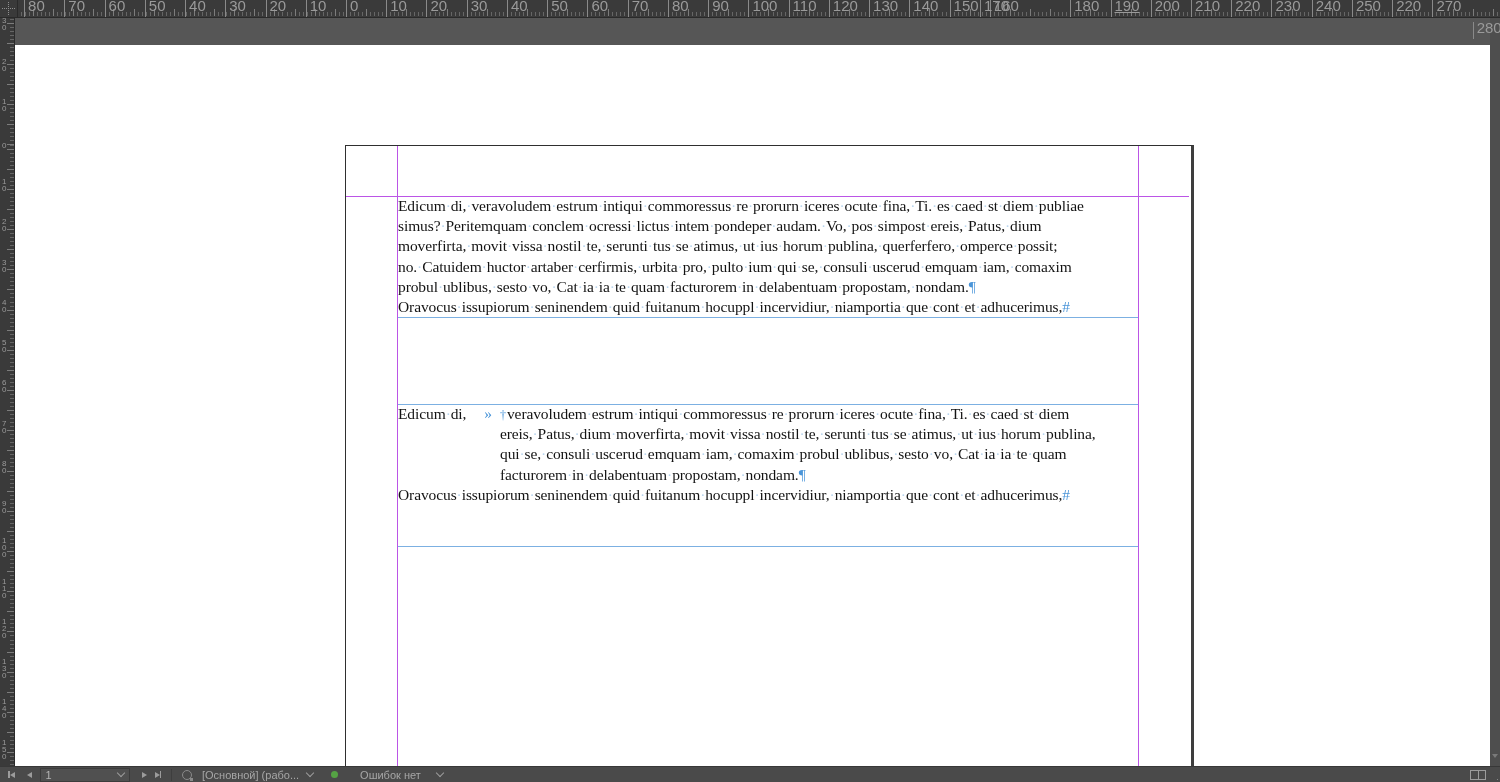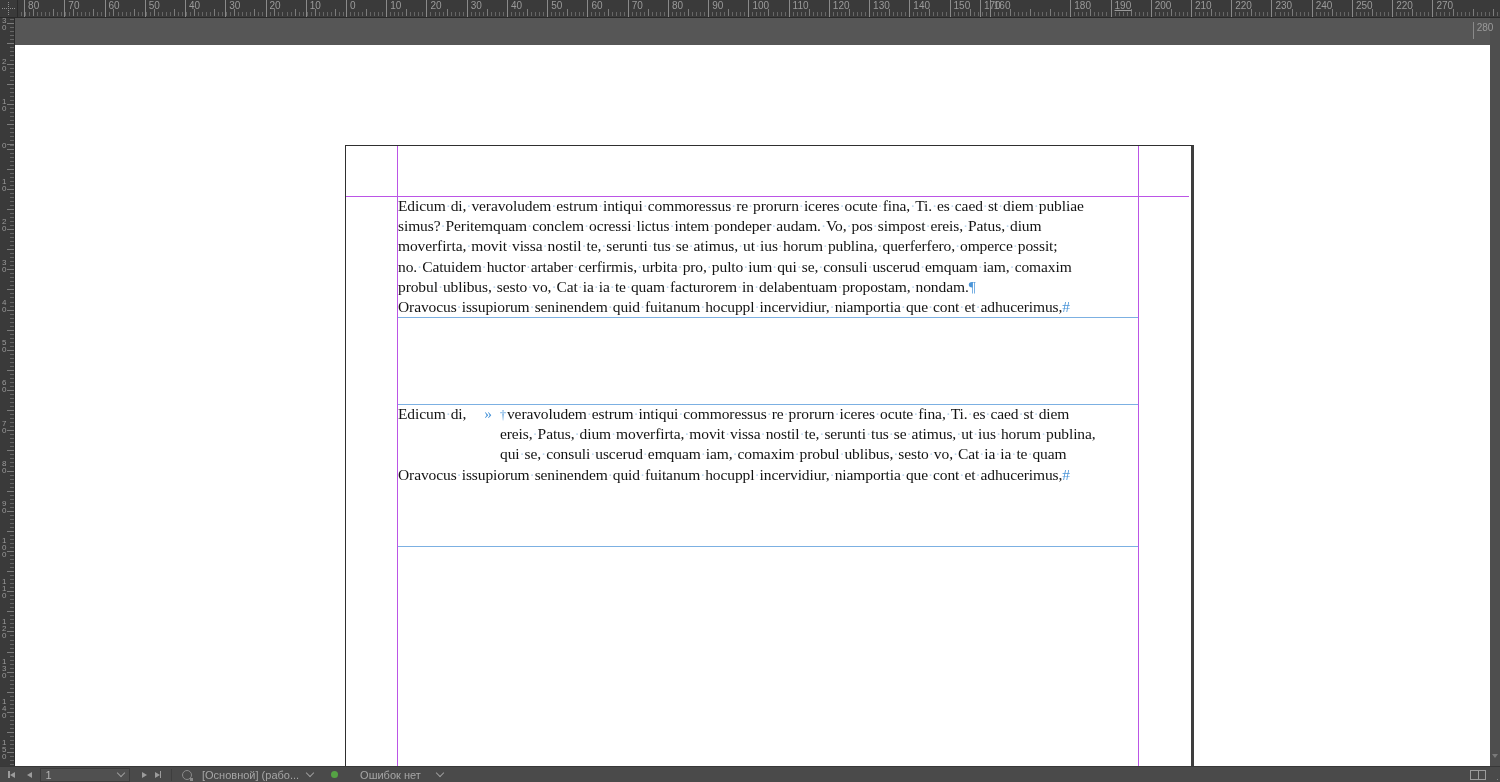--- a/index.html
+++ b/index.html
@@ -9,21 +9,21 @@
   
   #hruler{position:absolute;left:0;top:0;width:1500px;height:17px;background:#3a3a3a;
           border-bottom:1px solid #2a2a2a;z-index:30;}
   .hticks1{position:absolute;left:0;right:0;bottom:1px;height:4px;
            background:repeating-linear-gradient(90deg,#666 0 1px,transparent 1px 4.0238px);
            background-position-x:346px;}
   .hticks5{position:absolute;left:0;right:0;bottom:1px;height:7px;
            background:repeating-linear-gradient(90deg,#7c7c7c 0 1px,transparent 1px 20.119px);
            background-position-x:346px;}
   .hlab{position:absolute;top:0;height:16px;border-left:1px solid #8a8a8a;
-        padding:1px 0 0 3px;font-size:10px;line-height:9px;color:#9a9a9a;}
+        padding:1px 0 0 3px;font-size:15px;line-height:9px;color:#9a9a9a;}
   #origin-corner{position:absolute;left:0;top:0;width:17px;height:17px;background:#3a3a3a;
                  border-right:1px solid #2a2a2a;z-index:31;}
   #origin-corner .oc-h{position:absolute;left:2px;top:8px;width:13px;border-top:1px dotted #909090;}
   #origin-corner .oc-v{position:absolute;left:8px;top:2px;height:13px;border-left:1px dotted #909090;}
 
   #vruler{position:absolute;left:0;top:17px;width:14px;height:749px;background:#3a3a3a;
           border-right:1px solid #2a2a2a;z-index:29;}
   .vticks1{position:absolute;top:0;bottom:0;right:0;width:4px;
            background:repeating-linear-gradient(0deg,#666 0 1px,transparent 1px 4.0238px);
            background-position-y:128px;}
@@ -205,20 +205,21 @@
       <div class="tline">simus?<span class="sp">·</span>Peritemquam<span class="sp">·</span>conclem<span class="sp">·</span>ocressi<span class="sp">·</span>lictus<span class="sp">·</span>intem<span class="sp">·</span>pondeper<span class="sp">·</span>audam.<span class="sp">·</span>Vo,<span class="sp">·</span>pos<span class="sp">·</span>simpost<span class="sp">·</span>ereis,<span class="sp">·</span>Patus,<span class="sp">·</span>dium</div>
       <div class="tline">moverfirta,<span class="sp">·</span>movit<span class="sp">·</span>vissa<span class="sp">·</span>nostil<span class="sp">·</span>te,<span class="sp">·</span>serunti<span class="sp">·</span>tus<span class="sp">·</span>se<span class="sp">·</span>atimus,<span class="sp">·</span>ut<span class="sp">·</span>ius<span class="sp">·</span>horum<span class="sp">·</span>publina,<span class="sp">·</span>querferfero,<span class="sp">·</span>omperce<span class="sp">·</span>possit;</div>
       <div class="tline">no.<span class="sp">·</span>Catuidem<span class="sp">·</span>huctor<span class="sp">·</span>artaber<span class="sp">·</span>cerfirmis,<span class="sp">·</span>urbita<span class="sp">·</span>pro,<span class="sp">·</span>pulto<span class="sp">·</span>ium<span class="sp">·</span>qui<span class="sp">·</span>se,<span class="sp">·</span>consuli<span class="sp">·</span>uscerud<span class="sp">·</span>emquam<span class="sp">·</span>iam,<span class="sp">·</span>comaxim</div>
       <div class="tline">probul<span class="sp">·</span>ublibus,<span class="sp">·</span>sesto<span class="sp">·</span>vo,<span class="sp">·</span>Cat<span class="sp">·</span>ia<span class="sp">·</span>ia<span class="sp">·</span>te<span class="sp">·</span>quam<span class="sp">·</span>facturorem<span class="sp">·</span>in<span class="sp">·</span>delabentuam<span class="sp">·</span>propostam,<span class="sp">·</span>nondam.<span class="mark">¶</span></div>
       <div class="tline">Oravocus<span class="sp">·</span>issupiorum<span class="sp">·</span>seninendem<span class="sp">·</span>quid<span class="sp">·</span>fuitanum<span class="sp">·</span>hocuppl<span class="sp">·</span>incervidiur,<span class="sp">·</span>niamportia<span class="sp">·</span>que<span class="sp">·</span>cont<span class="sp">·</span>et<span class="sp">·</span>adhucerimus,<span class="mark">#</span></div>
     </div>
   <div id="textblock2" class="textblock">
       <div class="tline"><span class="hang"><span>Edicum<span class="sp">·</span>di,</span><span class="mark">»</span></span><span class="mark dagger">†</span>veravoludem<span class="sp">·</span>estrum<span class="sp">·</span>intiqui<span class="sp">·</span>commoressus<span class="sp">·</span>re<span class="sp">·</span>prorurn<span class="sp">·</span>iceres<span class="sp">·</span>ocute<span class="sp">·</span>fina,<span class="sp">·</span>Ti.<span class="sp">·</span>es<span class="sp">·</span>caed<span class="sp">·</span>st<span class="sp">·</span>diem</div>
       <div class="tline ind">ereis,<span class="sp">·</span>Patus,<span class="sp">·</span>dium<span class="sp">·</span>moverfirta,<span class="sp">·</span>movit<span class="sp">·</span>vissa<span class="sp">·</span>nostil<span class="sp">·</span>te,<span class="sp">·</span>serunti<span class="sp">·</span>tus<span class="sp">·</span>se<span class="sp">·</span>atimus,<span class="sp">·</span>ut<span class="sp">·</span>ius<span class="sp">·</span>horum<span class="sp">·</span>publina,</div>
       <div class="tline ind">qui<span class="sp">·</span>se,<span class="sp">·</span>consuli<span class="sp">·</span>uscerud<span class="sp">·</span>emquam<span class="sp">·</span>iam,<span class="sp">·</span>comaxim<span class="sp">·</span>probul<span class="sp">·</span>ublibus,<span class="sp">·</span>sesto<span class="sp">·</span>vo,<span class="sp">·</span>Cat<span class="sp">·</span>ia<span class="sp">·</span>ia<span class="sp">·</span>te<span class="sp">·</span>quam</div>
+      <div class="tline ind">facturorem<span class="sp">·</span>in<span class="sp">·</span>delabentuam<span class="sp">·</span>propostam,<span class="sp">·</span>nondam.<span class="mark">¶</span></div>
       <div class="tline">Oravocus<span class="sp">·</span>issupiorum<span class="sp">·</span>seninendem<span class="sp">·</span>quid<span class="sp">·</span>fuitanum<span class="sp">·</span>hocuppl<span class="sp">·</span>incervidiur,<span class="sp">·</span>niamportia<span class="sp">·</span>que<span class="sp">·</span>cont<span class="sp">·</span>et<span class="sp">·</span>adhucerimus,<span class="mark">#</span></div>
     </div>
 
   <div id="vscrollbar">
     <div id="vscroll-down"></div>
   </div>
 
   <div id="statusbar">
     <div class="sb-btn" style="margin-left:8px;">
       <span class="bar"></span>

